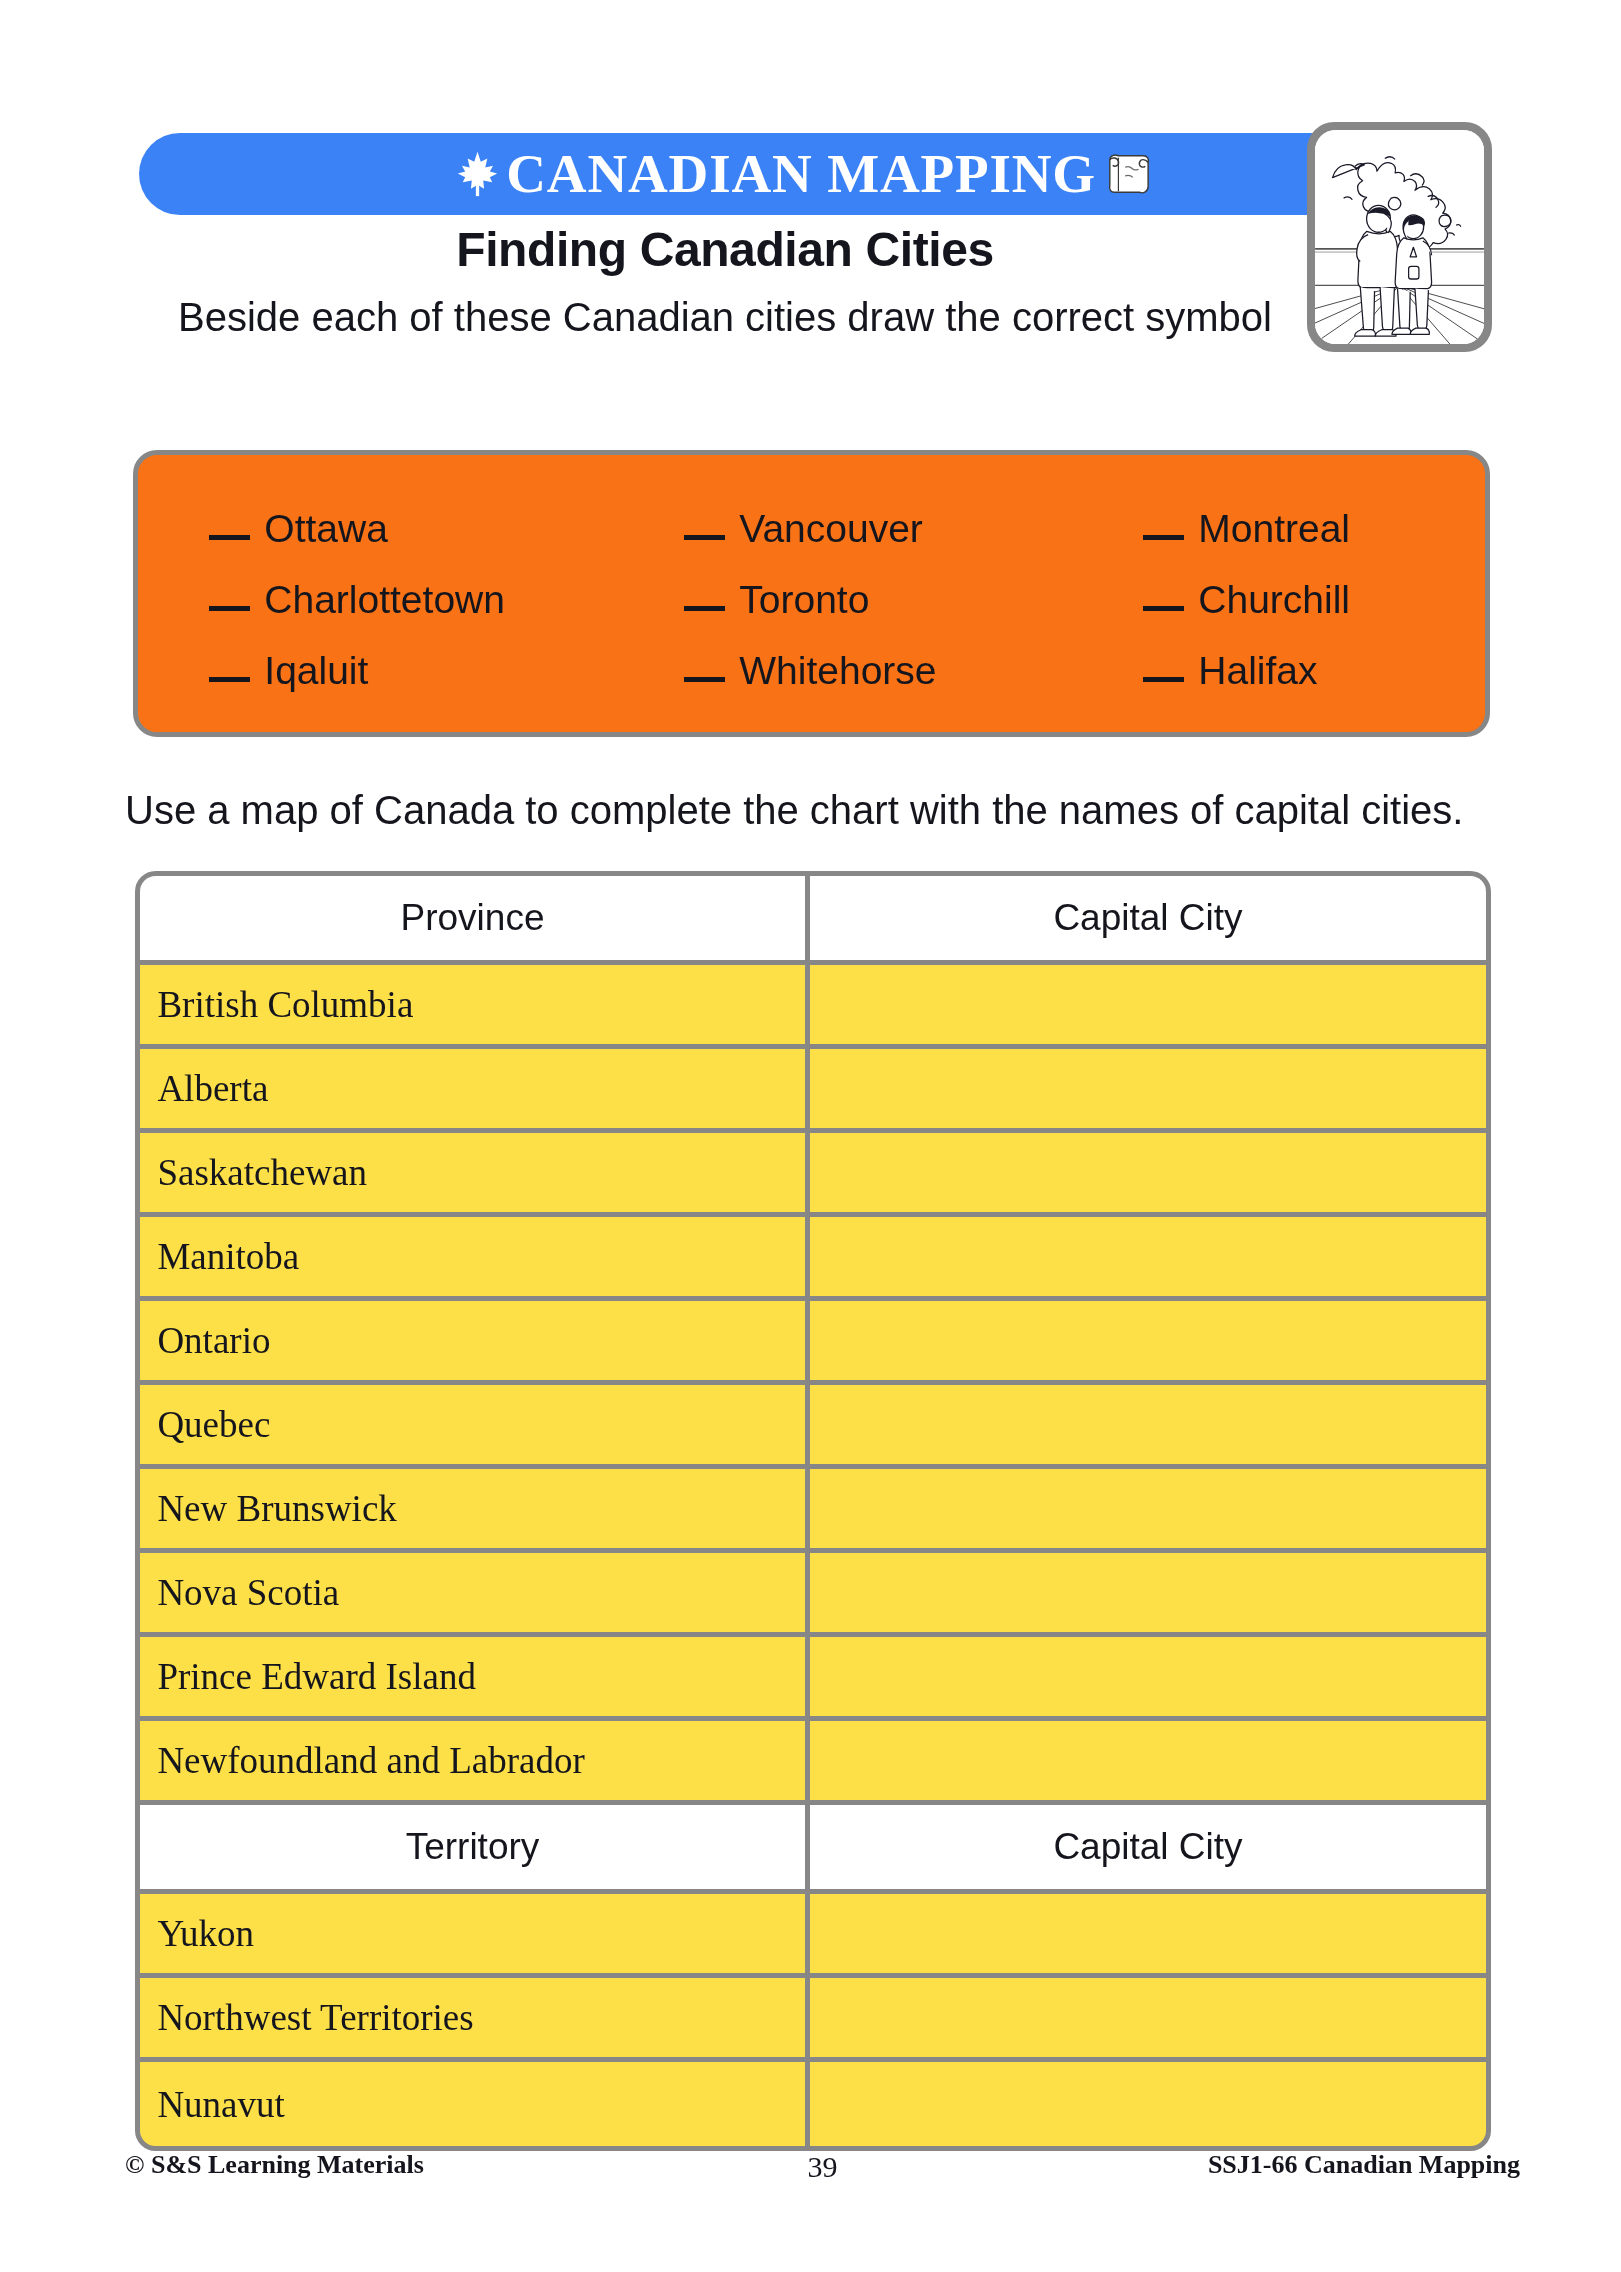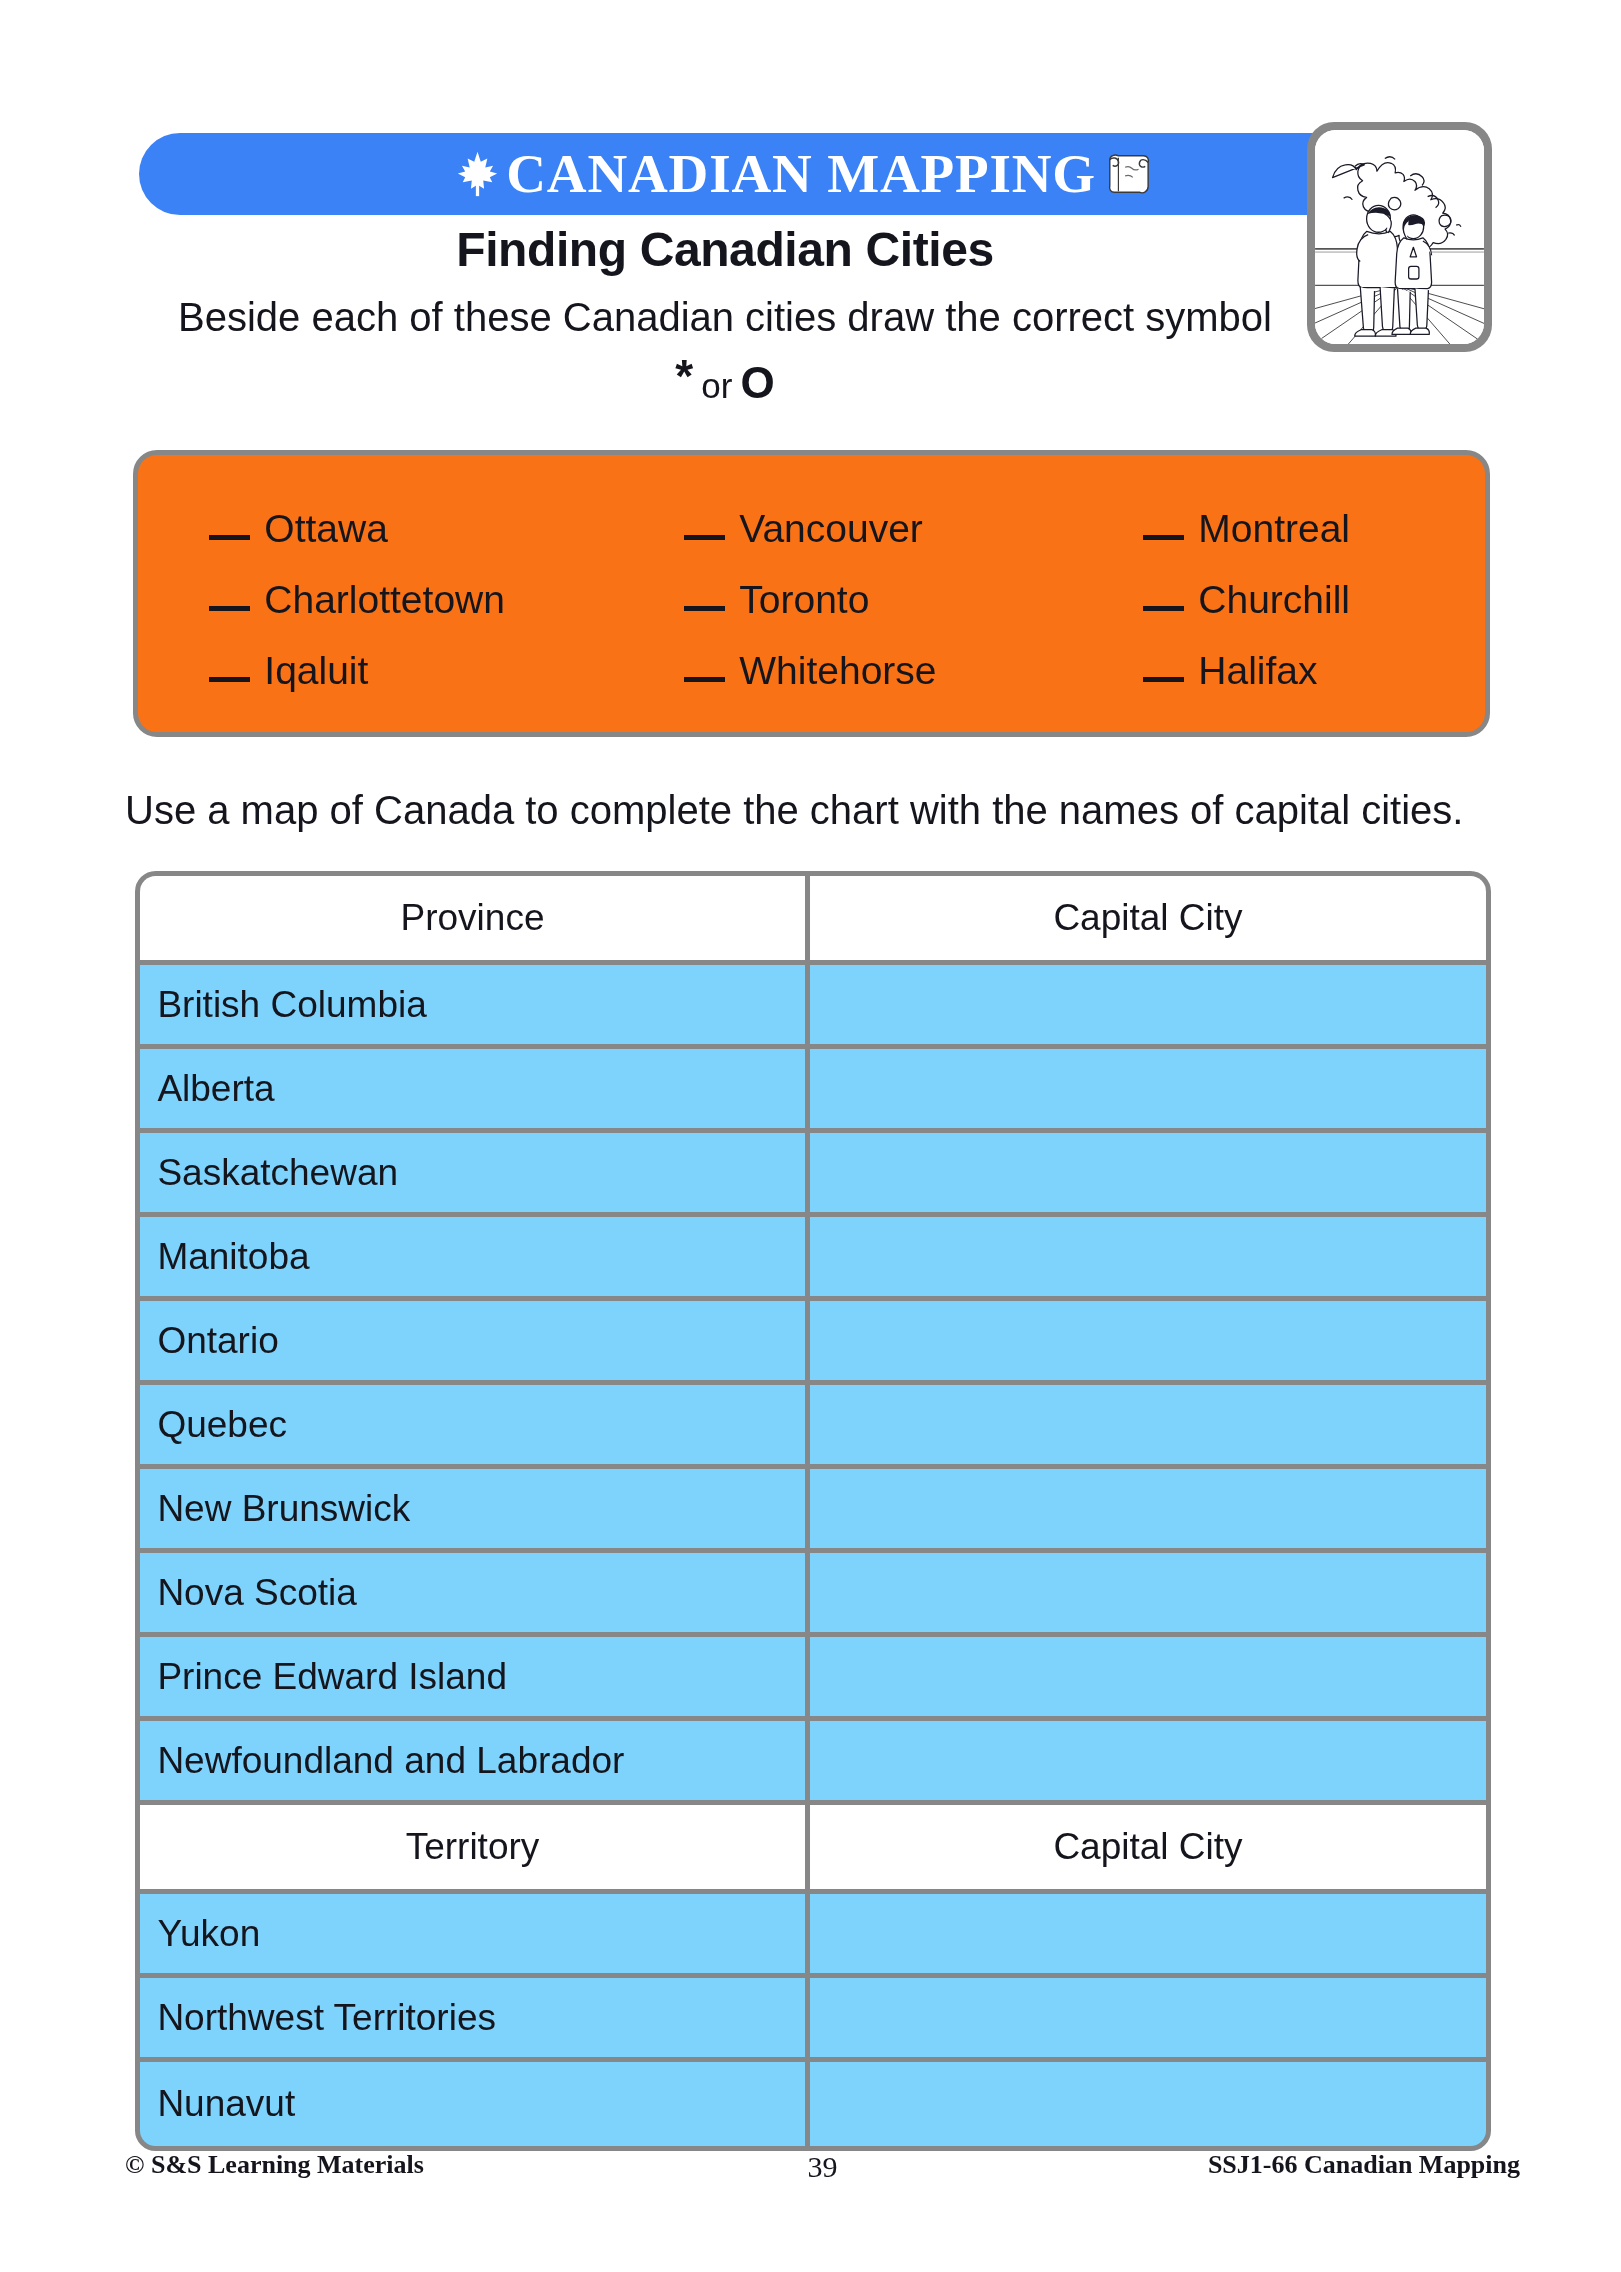--- a/index.html
+++ b/index.html
@@ -212,29 +212,30 @@
   }
 
   .chart-table {
     width: 100%;
     border-collapse: separate;
     border-spacing: 0;
     table-layout: fixed;
   }
 
   .chart-table td {
-    background: #7dd3fc;
+    background: #fde047;
     border-right: 5.5px solid #878787;
     border-bottom: 5.5px solid #878787;
     height: 84px;
     padding: 0 17.4px;
     vertical-align: middle;
     font-size: 37px;
     color: #15151d;
     overflow: hidden;
+    font-family: Liberation Serif, serif;
   }
 
   .chart-table td.col-b { border-right: none; }
   .chart-table tr:last-child td { border-bottom: none; }
 
   .chart-table th {
     background: #ffffff;
     border-right: 5.5px solid #878787;
     border-bottom: 5.5px solid #878787;
     height: 89px;
@@ -288,23 +289,20 @@
         <line x1="30" y1="14" x2="30" y2="84" stroke="#3a3a3a" stroke-width="2.5"></line>
         <path d="M44 34 q8 -4 14 2 q6 6 14 2" fill="none" stroke="#6a6a6a" stroke-width="2.5"></path>
         <path d="M44 52 q10 -3 16 3" fill="none" stroke="#6a6a6a" stroke-width="2.5"></path>
       </svg>
     </div>
 
     <div class="subtitle">Finding Canadian Cities</div>
 
     <div class="instruction-1">Beside each of these Canadian cities draw the correct symbol</div>
 
-    <div class="symbol-line">
-      <span class="symbol-star">*</span><span class="symbol-or">or</span><span class="symbol-circle">O</span>
-    </div>
 
     <div class="illustration-frame">
       <div class="illustration-inner">
         <svg viewBox="0 0 213 270">
           <rect x="0" y="0" width="213" height="270" fill="#ffffff"></rect>
 
           <g fill="none" stroke="#1a1a28" stroke-width="1.6" stroke-linejoin="round">
             <path d="M22 60 q4 -14 16 -16 q10 -2 14 6 q6 -10 18 -8 q8 2 8 10 q8 -14 18 -10 q7 3 5 12 q6 -2 10 2 q3 4 1 9 q8 -6 14 0 q4 5 0 11 q10 -8 18 -2 q7 6 2 14 q10 -4 16 4 q5 6 -1 13 q9 1 10 9 q1 7 -7 11 q6 6 1 13 q-6 8 -16 4 q-4 8 -13 7 q-8 -1 -10 -8 q-6 6 -14 3 q-7 -3 -6 -11 q-8 4 -14 -2 q-5 -5 -2 -12 q-10 3 -15 -4 q-4 -6 1 -12 q-11 2 -15 -6 q-3 -7 4 -12 q-9 -1 -11 -9 q-2 -8 6 -12 q-7 -4 -6 -12 q1 -7 8 -8 z"></path>
             <path d="M50 46 q6 -6 12 -2"></path>
             <path d="M88 36 q7 -5 13 1"></path>

